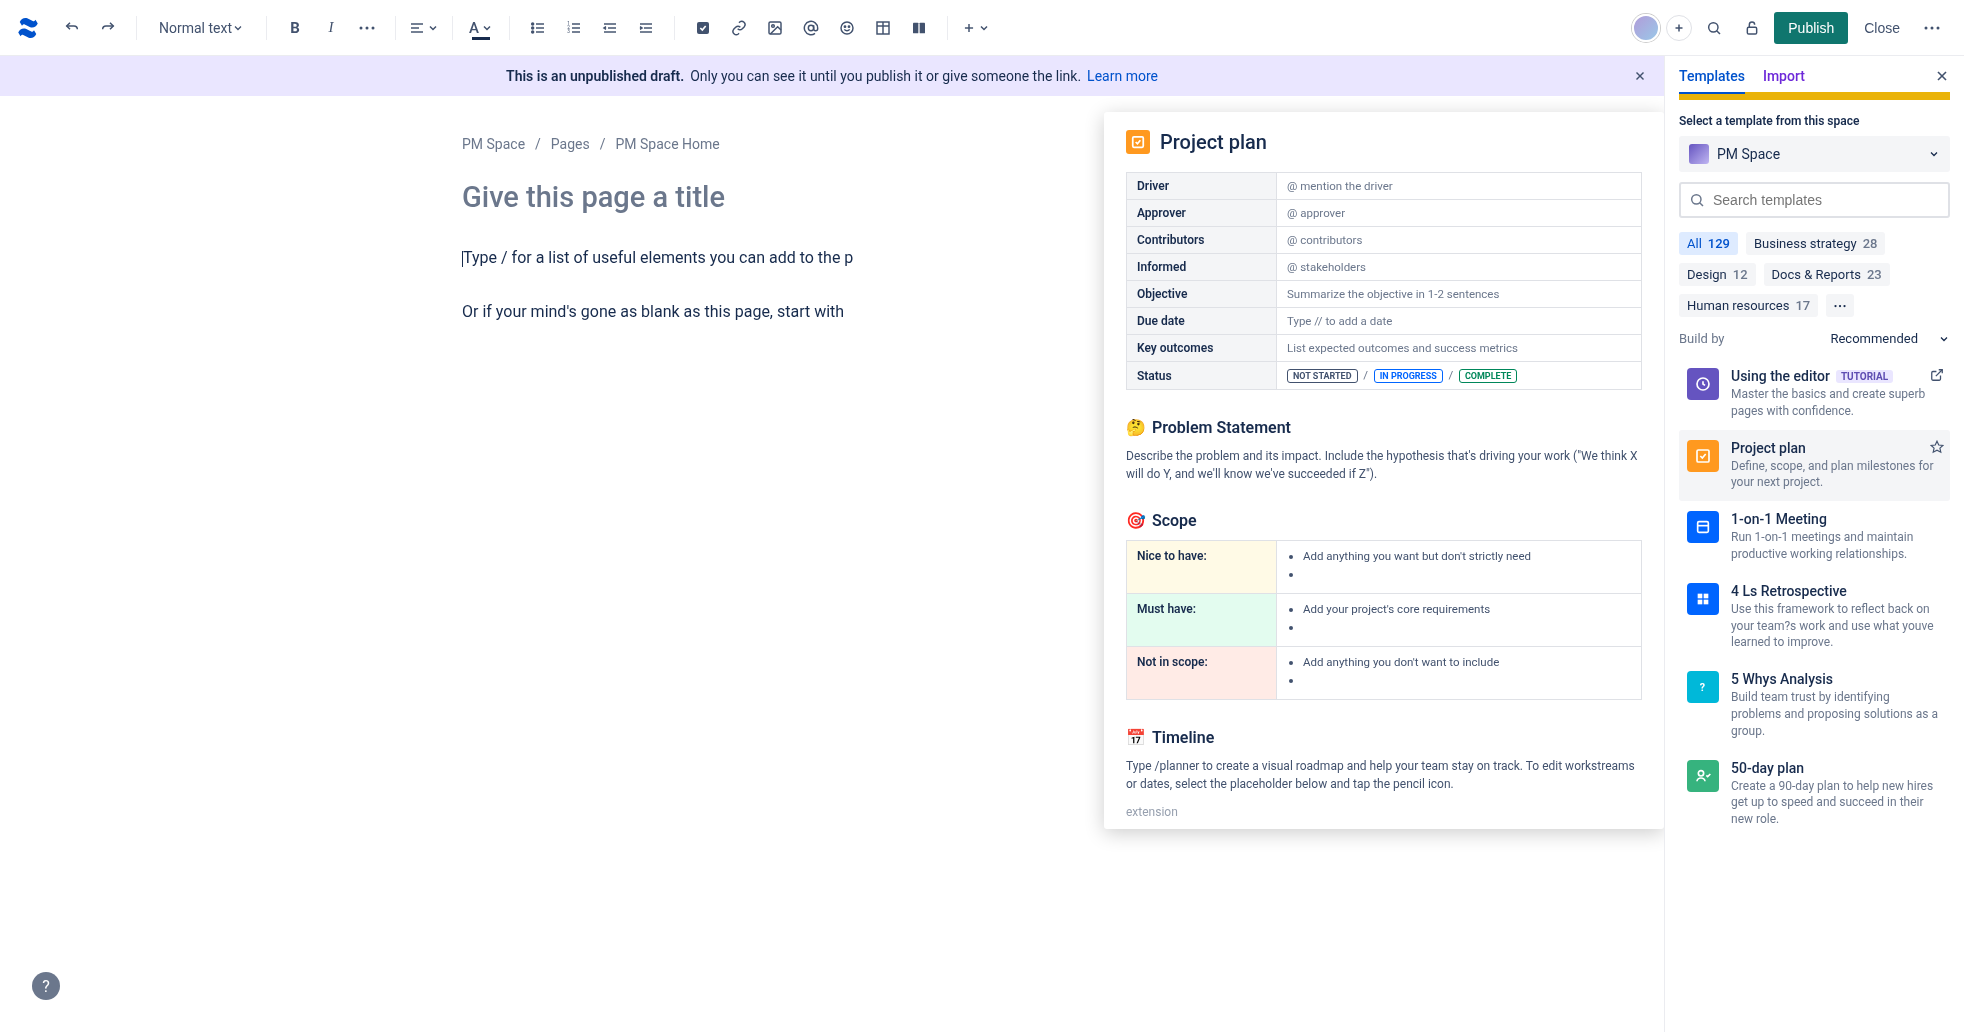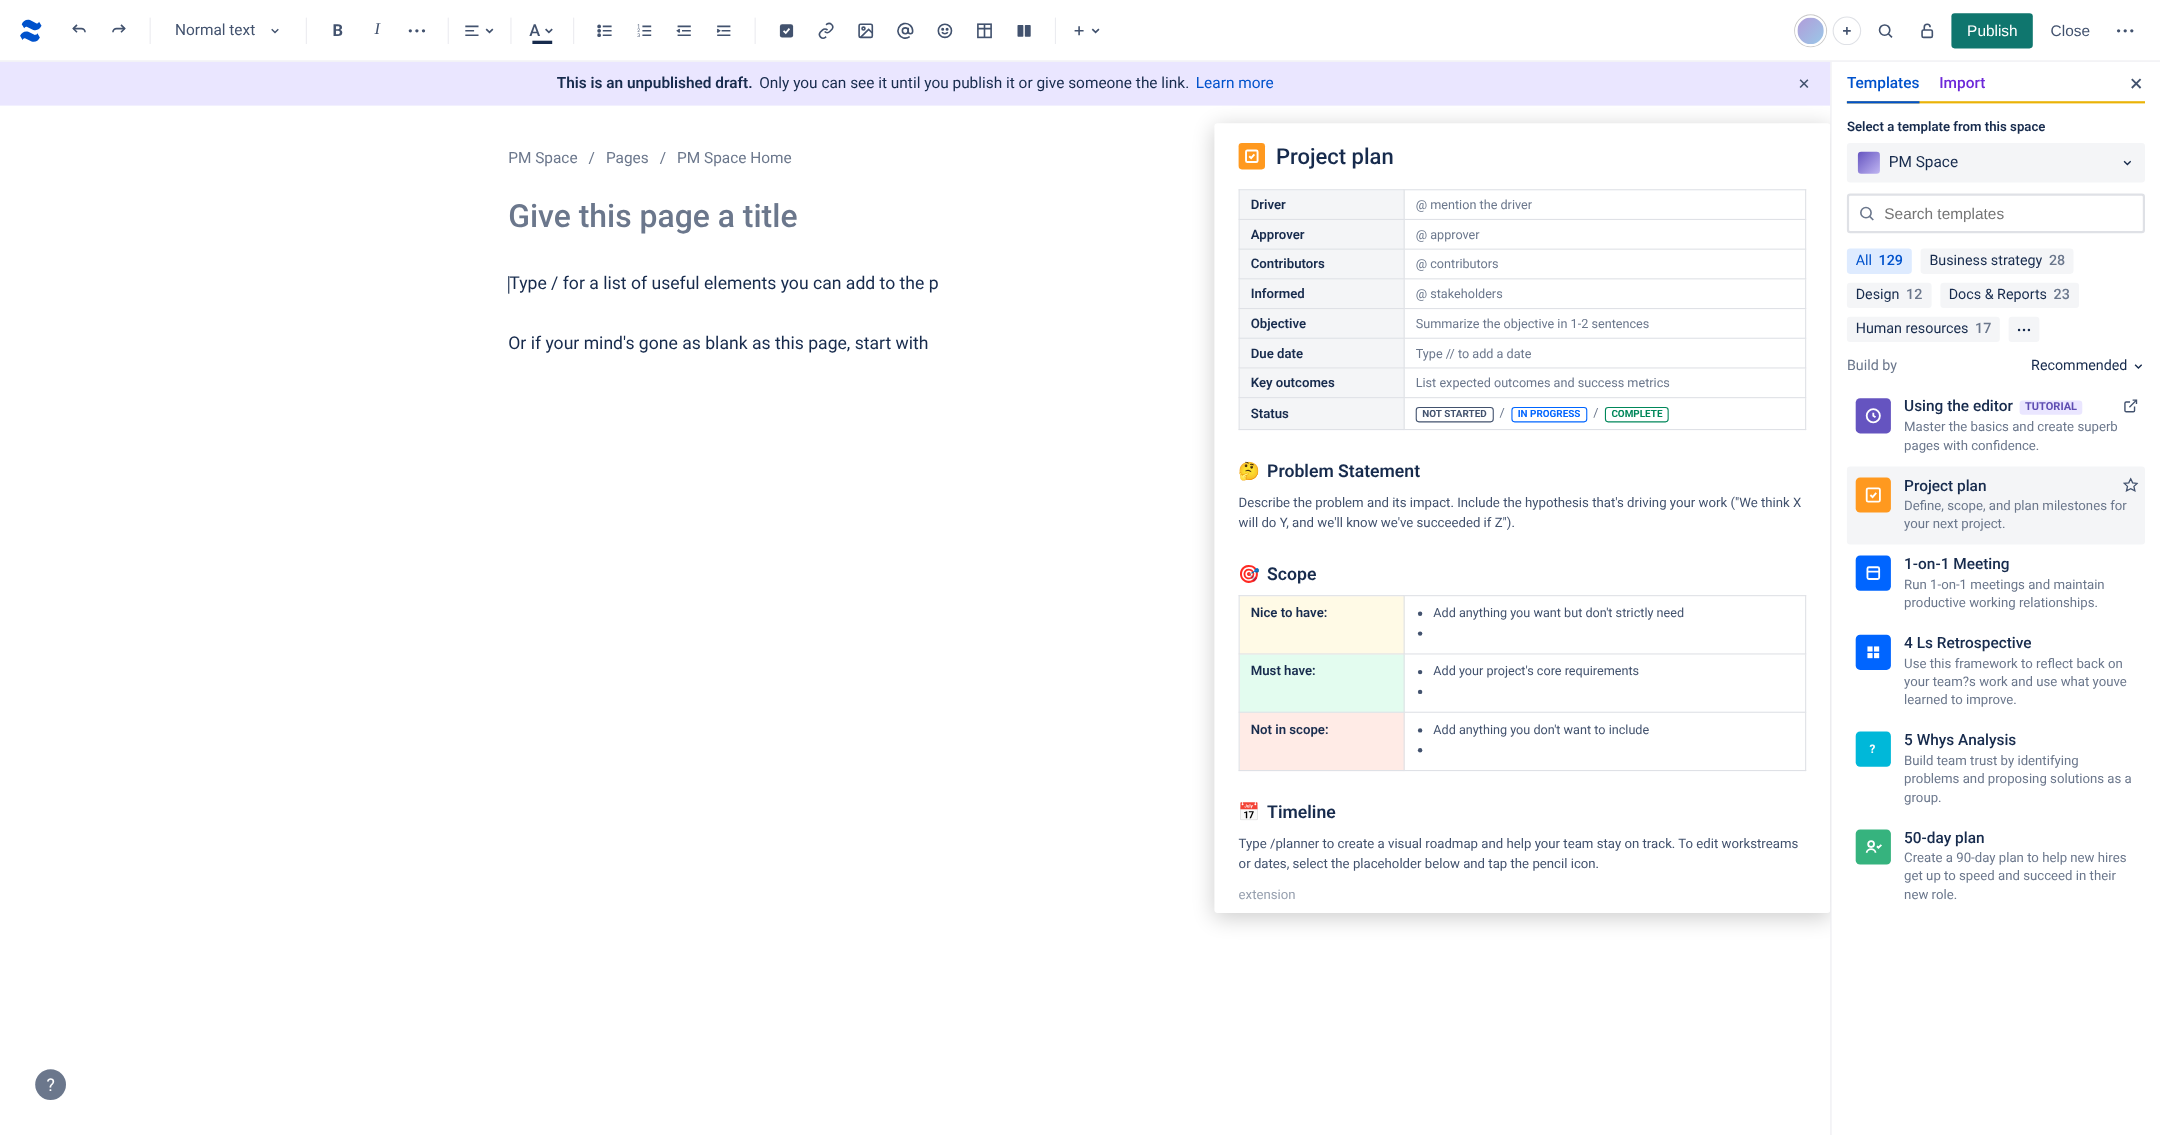--- a/index.html
+++ b/index.html
@@ -4,21 +4,21 @@
 <style>
 * { box-sizing: border-box; margin: 0; padding: 0; }
 body { font-family: -apple-system, BlinkMacSystemFont, "Segoe UI", Roboto, sans-serif; font-size: 14px; color: #172B4D; background: #fff; }
 .app { width: 1964px; height: 1032px; position: relative; background: #fff; box-shadow: 0 8px 24px rgba(0,0,0,0.15); display: flex; flex-direction: column; }
 
 
 .toolbar { height: 56px; display: flex; align-items: center; padding: 0 16px; border-bottom: 1px solid #EBECF0; gap: 4px; }
 .logo-icon { width: 24px; height: 24px; color: #0052CC; margin-right: 12px; }
 .tb-btn { width: 32px; height: 32px; display: inline-flex; align-items: center; justify-content: center; border-radius: 3px; color: #42526E; cursor: pointer; }
 .tb-sep { width: 1px; height: 24px; background: #EBECF0; margin: 0 8px; }
-.text-style-btn { height: 32px; padding: 0 10px; display: inline-flex; align-items: center; gap: 12px; border-radius: 3px; cursor: pointer; font-size: 14px; color: #42526E; }
+.text-style-btn { height: 32px; padding: 0 10px; display: inline-flex; align-items: center; gap: 0; border-radius: 3px; cursor: pointer; font-size: 14px; color: #42526E; }
 .chev { width: 12px; height: 12px; }
 .toolbar-right { margin-left: auto; display: flex; align-items: center; gap: 6px; }
 .avatar { width: 28px; height: 28px; border-radius: 50%; background: linear-gradient(135deg,#b19cd9,#9ac8e8); border: 2px solid #fff; box-shadow: 0 0 0 1px #ccc; }
 .publish-btn { background: #0f766e; color: #fff; border: none; height: 32px; padding: 0 14px; border-radius: 3px; font-weight: 500; font-size: 14px; cursor: pointer; }
 .close-btn { background: none; border: none; height: 32px; padding: 0 10px; border-radius: 3px; font-size: 14px; color: #42526E; cursor: pointer; }
 .color-a { position: relative; }
 .color-a::after { content:""; position:absolute; bottom:4px; left:7px; right:7px; height:3px; background:#172B4D; }
 
 
 .body { flex: 1; display: flex; overflow: hidden; position: relative; }
@@ -60,40 +60,40 @@
 .scope-table th, .scope-table td { border:1px solid #DFE1E6; padding:8px 10px; text-align:left; vertical-align:top; }
 .scope-table th { width:150px; font-size:12px; font-weight:600; }
 .scope-must { background:#E3FCEF; }
 .scope-nice { background:#FFFAE6; }
 .scope-not { background:#FFEBE6; }
 .scope-table ul { list-style: disc; padding-left: 16px; color:#42526E; font-size:11.5px; }
 .scope-table li { margin-bottom:4px; min-height:12px; }
 
 
 .right-panel { width: 300px; border-left: 1px solid #EBECF0; display:flex; flex-direction:column; padding: 12px 14px; overflow-y:auto; }
-.rp-tabs { display:flex; gap:18px; border-bottom: 2px solid #eab308; margin-bottom: 14px; position:relative; }
+.rp-tabs { display:flex; gap:18px; border-bottom: 8px solid #eab308; margin-bottom: 14px; position:relative; }
 .rp-tabs .close-x { margin-left:auto; cursor:pointer; color:#42526E; }
 .rp-tab { font-size:14px; font-weight:500; padding-bottom:8px; cursor:pointer; color:#6d28d9; position:relative; }
 .rp-tab.active { color:#0052CC; }
 .rp-tab.active::after { content:""; position:absolute; left:0; right:0; bottom:-2px; height:2px; background:#0052CC; }
 .rp-label { font-size:12px; font-weight:600; color:#172B4D; margin-bottom:8px; }
 .space-select { width:100%; height:36px; background:#F4F5F7; border:none; border-radius:3px; display:flex; align-items:center; padding:0 10px; gap:8px; cursor:pointer; font-size:14px; margin-bottom:10px; }
 .space-select .sicon { width:20px; height:20px; background:linear-gradient(135deg,#6554C0,#C0B6F2); border-radius:3px; }
 .space-select .chev { margin-left:auto; }
 .search-box { width:100%; height:36px; border:2px solid #DFE1E6; border-radius:3px; display:flex; align-items:center; padding:0 8px; gap:8px; margin-bottom:14px; }
 .search-box input { border:none; outline:none; flex:1; font-size:14px; }
 .chips { display:flex; flex-wrap:wrap; gap:8px; margin-bottom:14px; }
 .chip { background:#F4F5F7; border-radius:3px; padding:4px 8px; font-size:13px; cursor:pointer; display:flex; gap:6px; align-items:center; }
 .chip.active { background:#DEEBFF; color:#0052CC; }
 .chip .cnt { color:#6B778C; font-weight:500; }
 .chip.active .cnt { color:#0052CC;text-align:right; }
 .chip.more { width:28px; justify-content:center; }
 .sortrow { display:flex; align-items:center; gap:14px; font-size:13px; margin-bottom:12px; }
 .sortrow .lbl { color:#6B778C; }
-.sortrow .sel { display:flex; align-items:center; gap:4px; cursor:pointer; margin-left:auto; }
+.sortrow .sel { display:flex; align-items:center; gap:20px; cursor:pointer; margin-left:auto; }
 .template-item { display:flex; gap:12px; padding:10px 8px; border-radius:3px; cursor:pointer; position:relative; }
 .template-item.selected { background:#F4F5F7; }
 .t-icon { width:32px; height:32px; border-radius:4px; display:flex; align-items:center; justify-content:center; color:#fff; font-size:16px; flex-shrink:0; }
 .t-content { flex:1; min-width:0; }
 .t-title { font-size:14px; font-weight:500; color:#172B4D; display:flex; align-items:center; gap:6px; }
 .t-desc { font-size:12px; color:#6B778C; line-height:1.4; margin-top:2px; }
 .t-badge { background:#EAE6FF; color:#5E4DB2; font-size:10px; font-weight:700; padding:1px 5px; border-radius:3px; }
 .t-action { position:absolute; right:6px; top:10px; color:#42526E; }
 .help-btn { position:absolute; left:32px; bottom:32px; width:28px; height:28px; border-radius:50%; background:#6B778C; color:#fff; display:flex; align-items:center; justify-content:center; font-size:16px; cursor:pointer; }
 

